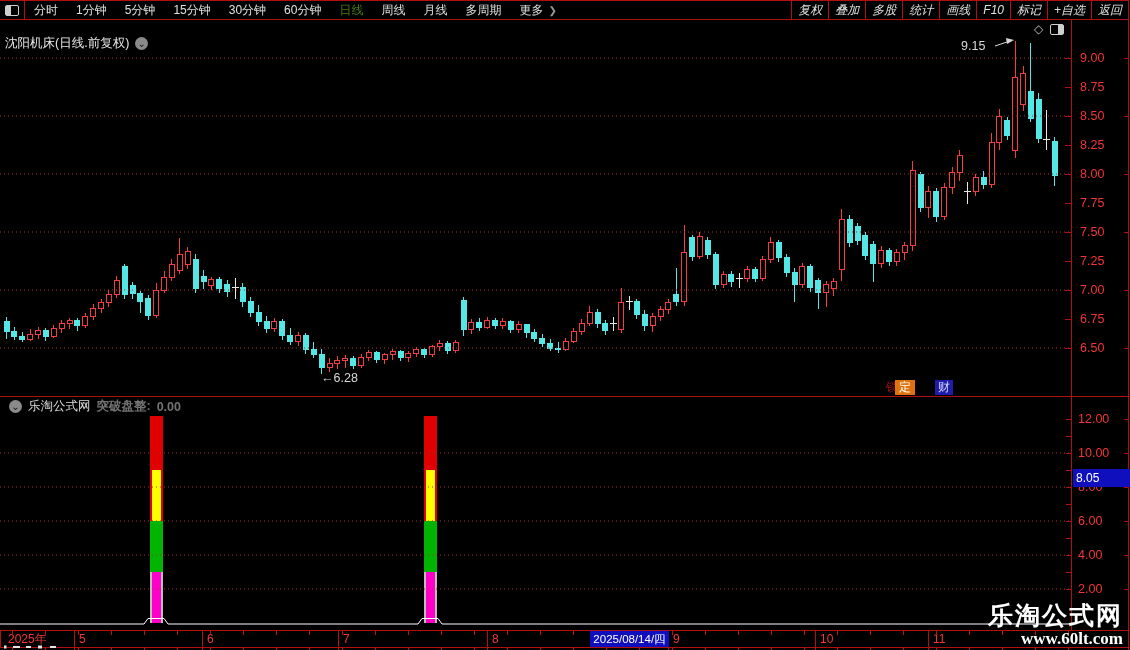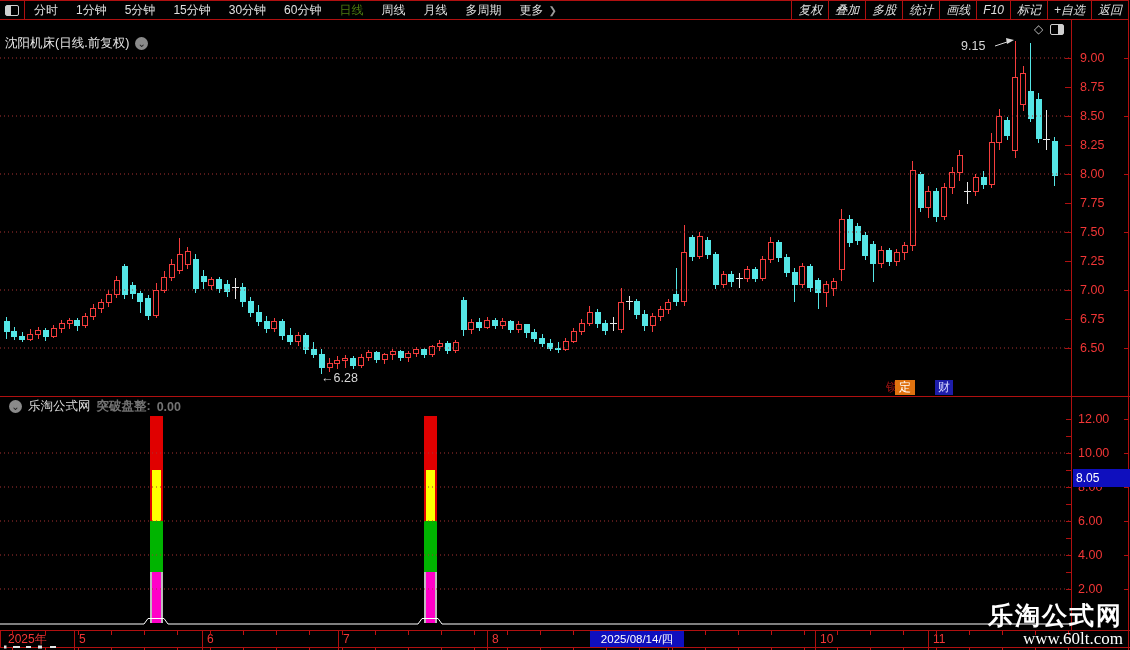--- a/index.html
+++ b/index.html
@@ -33,21 +33,21 @@
   .badge-orange{background:#e0720f;color:#fff;padding:0 4px;height:15px;line-height:15px;}
   .badge-blue{background:#1d1daa;color:#d6d6ff;padding:0 3px;height:15px;line-height:15px;margin-left:20px;}
   
   #price-tag{position:absolute;left:1073px;top:469px;width:56px;height:18px;background:#0f0fbe;color:#fff;
              font-size:12px;line-height:18px;padding-left:3px;z-index:4;}
   #cursor-date{position:absolute;top:631px;height:16px;background:#0f0fbe;color:#fff;font-size:11.5px;
                line-height:16px;text-align:center;z-index:4;}
   
   #watermark{position:absolute;right:7px;top:601px;z-index:6;text-align:right;color:#fff;margin-left:43px;}
   #watermark .w1{font-size:25px;font-weight:bold;letter-spacing:2px;line-height:28px;}
-  #watermark .w2{font-family:"Liberation Serif","DejaVu Serif",serif;font-weight:normal;font-size:17px;line-height:19px;}
+  #watermark .w2{font-family:"Liberation Serif","DejaVu Serif",serif;font-weight:bold;font-size:17px;line-height:19px;}
 </style>
 </head>
 <body>
 
 <div id="app">
   <svg id="chart" width="1130" height="650">
       <g>
         <line x1="6.5" y1="316.68000000000006" x2="6.5" y2="338.71999999999997" stroke="#55e6e6" stroke-width="1" shape-rendering="crispEdges"></line>
         <rect x="4" y="321.31999999999994" width="5" height="10.440000000000111" fill="#55e6e6" stroke="#55e6e6" stroke-width="1" shape-rendering="crispEdges"></rect>
         <line x1="14.379999999999999" y1="327.12" x2="14.379999999999999" y2="339.88" stroke="#55e6e6" stroke-width="1" shape-rendering="crispEdges"></line>
@@ -593,19 +593,19 @@
     <span class="ind-name">0.00</span>
   </div>
 
   <div id="badges">
     <span class="badge-prefix">锁</span>
     <span class="badge-orange">定</span>
     <span class="badge-blue">财</span>
   </div>
 
   <div id="price-tag">8.05</div>
-  <div id="cursor-date" style="left: 590px; width: 94px;">2025/08/14/四</div>
+  <div id="cursor-date" style="left: 590px; width: 79px;">2025/08/14/四</div>
 
   <div id="watermark">
     <div class="w1">乐淘公式网</div>
     <div class="w2">www.60lt.com</div>
   </div>
 </div>
 
 </body></html>

